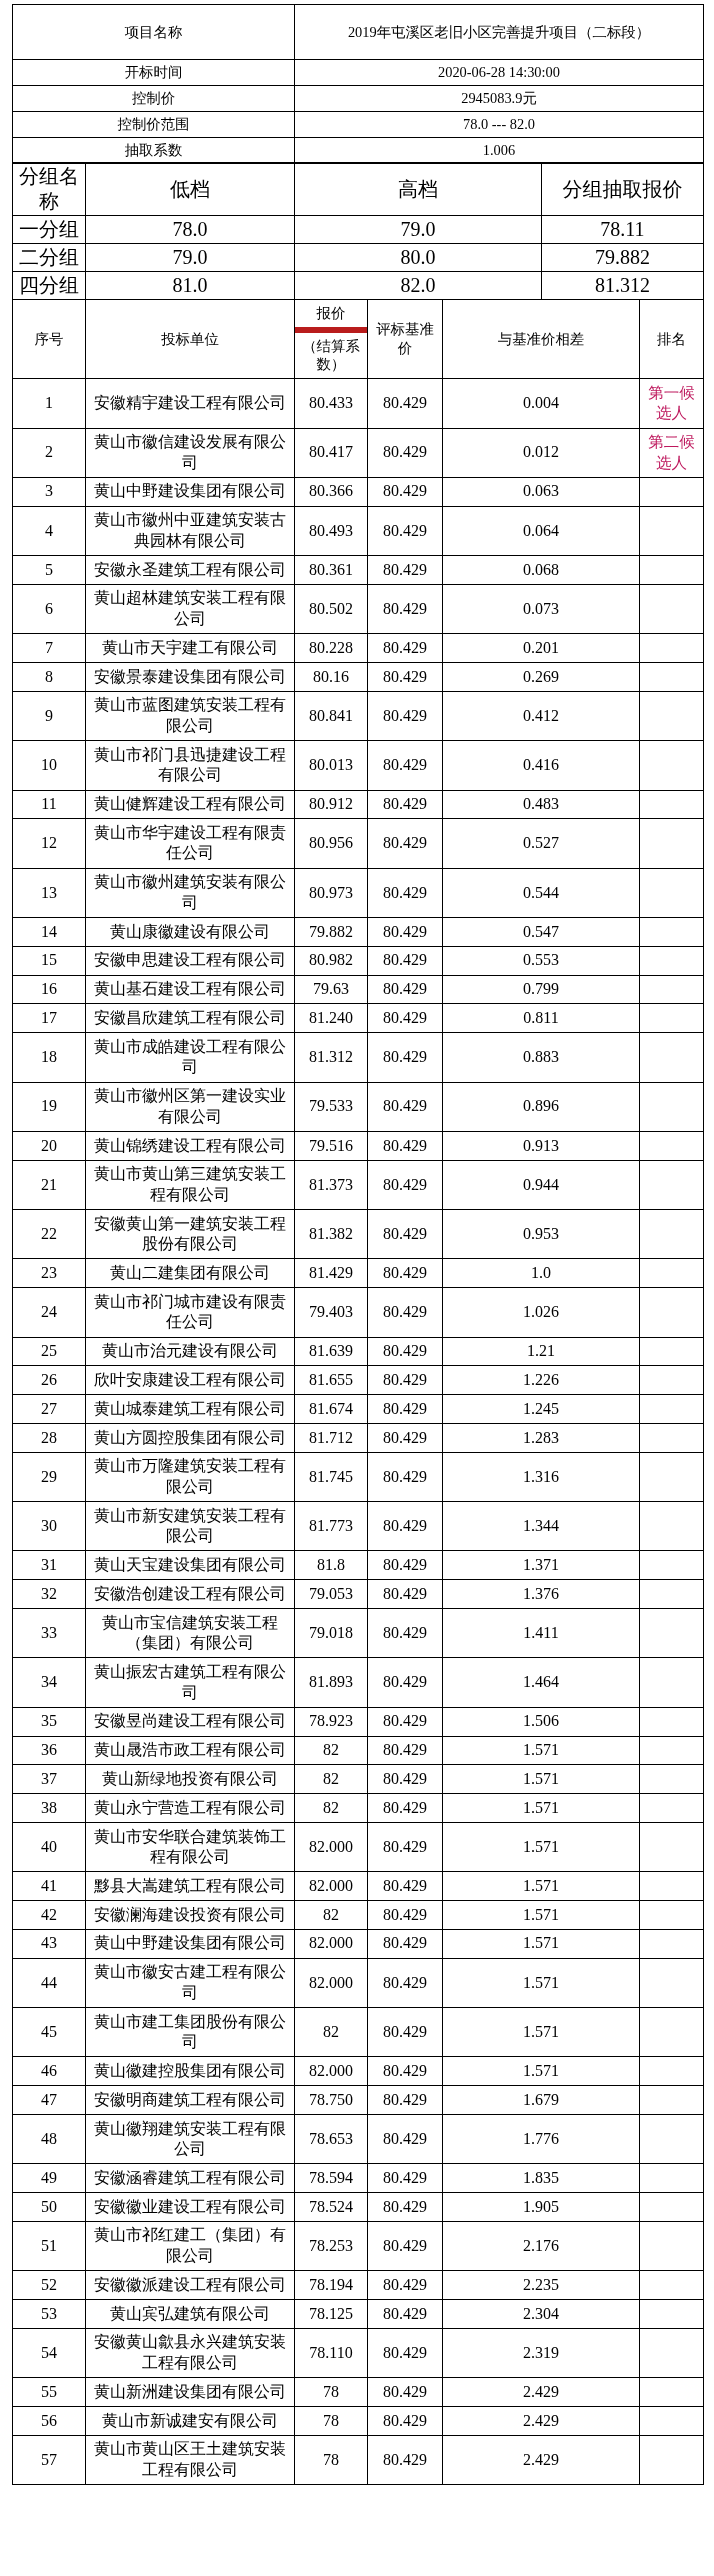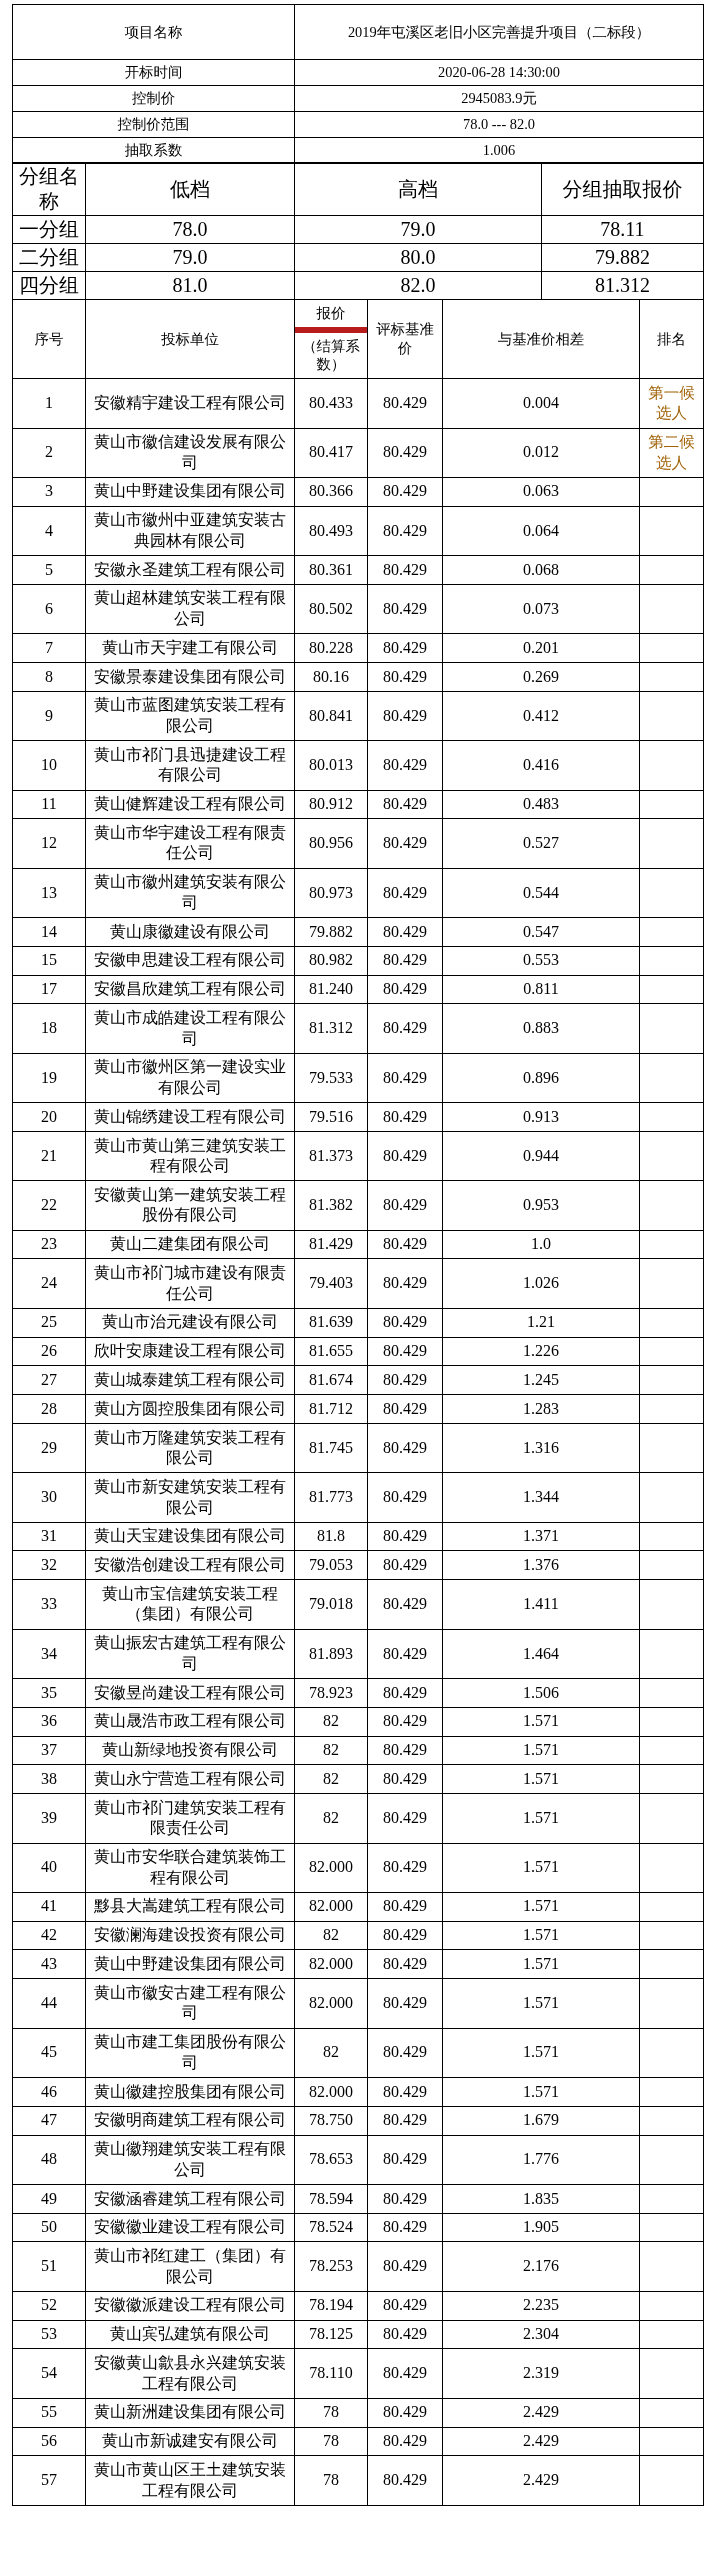--- a/index.html
+++ b/index.html
@@ -34,21 +34,21 @@
   .top .info-row td{height:23px;}
   
   .grp th,.grp td{font-size:20px;line-height:1.25;height:23px;padding:1px 4.1px;}
   
   .main th{font-size:14.4px;line-height:1.3;padding:4.1px 2.1px;}
   .main th.price-h{padding:0;}
   .price-h .ph-top{border-bottom:6px solid #b91c1c;padding:4.1px 0;}
   .price-h .ph-bot{padding:4.1px 1px;}
   .main td{font-size:16px;line-height:20.6px;padding:3.6px 2.1px;}
   .main td.name{text-align:center;padding:3.6px 6.2px;}
-  .main td.rank{color:#a16207;font-size:15.5px;}
+  .main td.rank{color:#be185d;font-size:15.5px;}
   .main .hdr-row th{height:62px;}
 </style>
 </head>
 <body>
 
 <div class="sheet">
 
   <table class="t top">
     <colgroup>
         <col style="width:282px">
@@ -252,20 +252,28 @@
   </tr>
         <tr>
     <td>15</td>
     <td class="name">安徽申思建设工程有限公司</td>
     <td>80.982</td>
     <td>80.429</td>
     <td>0.553</td>
     <td class="rank"></td>
   </tr>
         <tr>
+    <td>16</td>
+    <td class="name">黄山基石建设工程有限公司</td>
+    <td>79.63</td>
+    <td>80.429</td>
+    <td>0.799</td>
+    <td class="rank"></td>
+  </tr>
+        <tr>
     <td>17</td>
     <td class="name">安徽昌欣建筑工程有限公司</td>
     <td>81.240</td>
     <td>80.429</td>
     <td>0.811</td>
     <td class="rank"></td>
   </tr>
         <tr>
     <td>18</td>
     <td class="name">黄山市成皓建设工程有限公司</td>
@@ -428,28 +436,20 @@
   </tr>
         <tr>
     <td>38</td>
     <td class="name">黄山永宁营造工程有限公司</td>
     <td>82</td>
     <td>80.429</td>
     <td>1.571</td>
     <td class="rank"></td>
   </tr>
         <tr>
-    <td>39</td>
-    <td class="name">黄山市祁门建筑安装工程有限责任公司</td>
-    <td>82</td>
-    <td>80.429</td>
-    <td>1.571</td>
-    <td class="rank"></td>
-  </tr>
-        <tr>
     <td>40</td>
     <td class="name">黄山市安华联合建筑装饰工程有限公司</td>
     <td>82.000</td>
     <td>80.429</td>
     <td>1.571</td>
     <td class="rank"></td>
   </tr>
         <tr>
     <td>41</td>
     <td class="name">黟县大嵩建筑工程有限公司</td>

